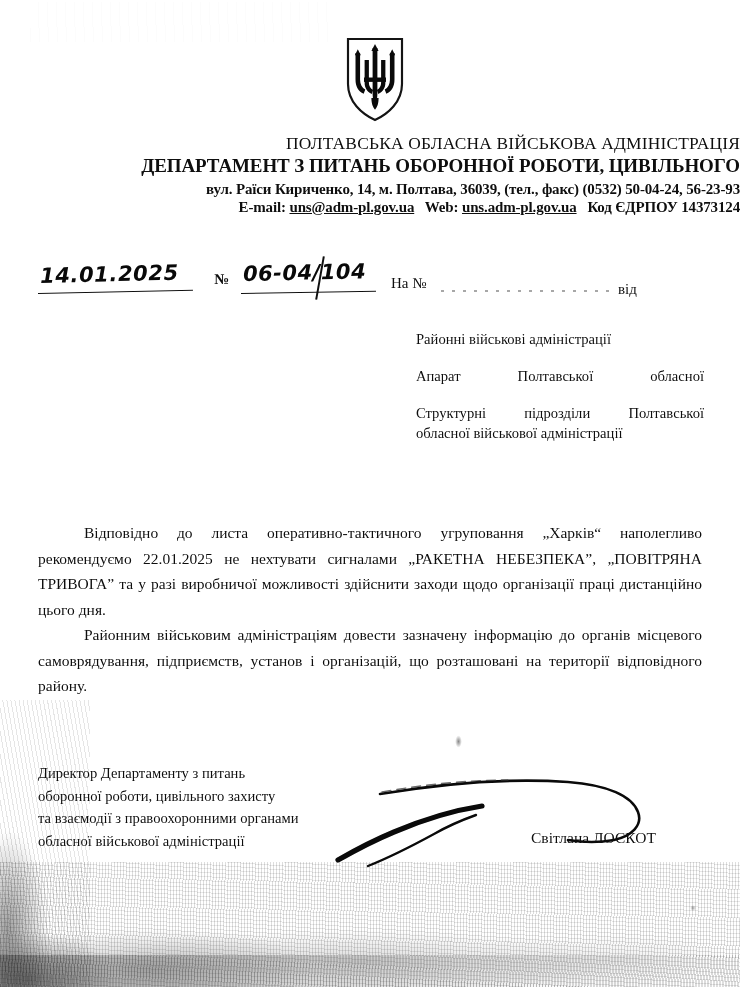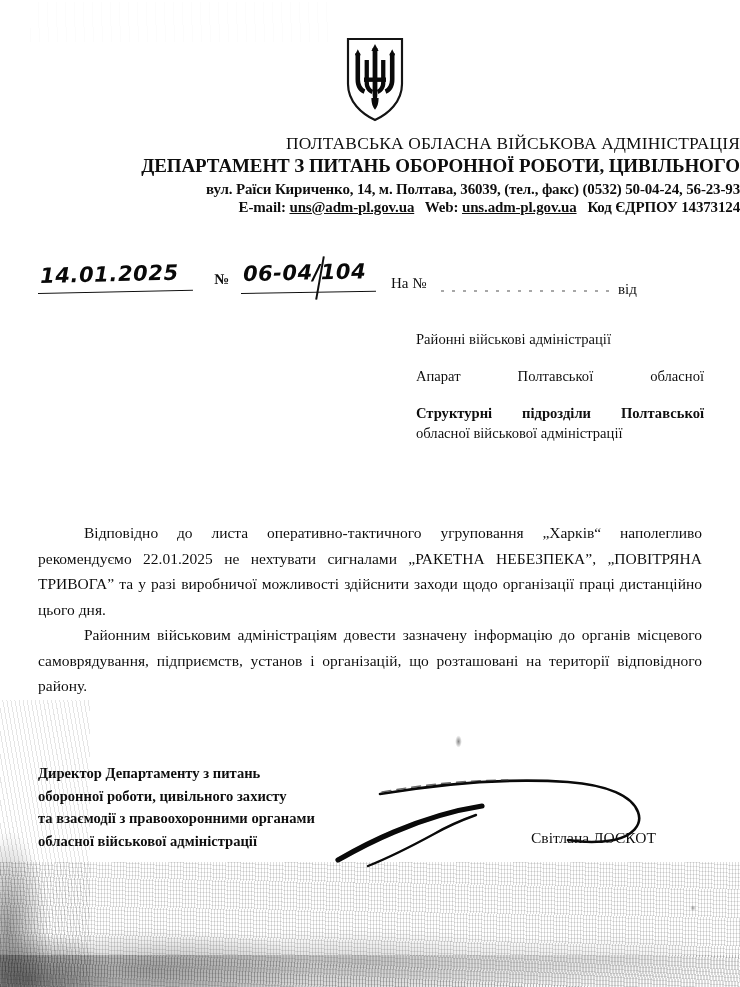--- a/index.html
+++ b/index.html
@@ -204,21 +204,21 @@
   }
   #body p { margin: 0; text-indent: 46px; }
   #body p + p { margin-top: 0px; }
 
   
   #signature {
     position: absolute;
     left: 38px; top: 762px; width: 400px;
     font-size: 14.6px;
     line-height: 22.5px;
-    font-weight: bold;
+    font-weight: normal;
   }
   #signature div { white-space: nowrap; }
 
   #signer-name {
     position: absolute;
     left: 531px; top: 829px;
     font-size: 15.5px;
     white-space: nowrap;
   }
 
@@ -299,21 +299,21 @@
   </div>
 
   <div id="addressee">
     <p>
       <span>Районні військові адміністрації</span>
     </p>
     <p>
       <span class="stretch" style="display:block;">Апарат Полтавської обласної</span>
     </p>
     <p>
-      <span class="stretch" style="display:block;font-weight:bold;">Структурні підрозділи Полтавської</span>
+      <span class="stretch" style="display:block;">Структурні підрозділи Полтавської</span>
       <span style="display:block;">обласної військової адміністрації</span>
     </p>
   </div>
 
   <div id="body">
     <p>Відповідно до листа оперативно-тактичного угруповання „Харків“ наполегливо рекомендуємо 22.01.2025 не нехтувати сигналами „РАКЕТНА НЕБЕЗПЕКА”, „ПОВІТРЯНА ТРИВОГА” та у разі виробничої можливості здійснити заходи щодо організації праці дистанційно цього дня.</p>
     <p>Районним військовим адміністраціям довести зазначену інформацію до органів місцевого самоврядування, підприємств, установ і організацій, що розташовані на території відповідного району.</p>
   </div>
 
   <div id="signature">

